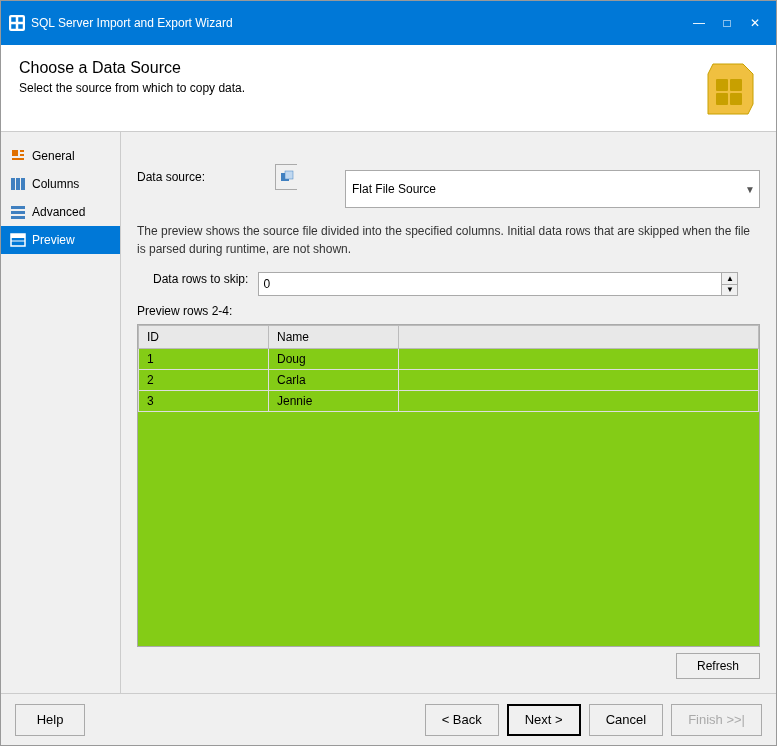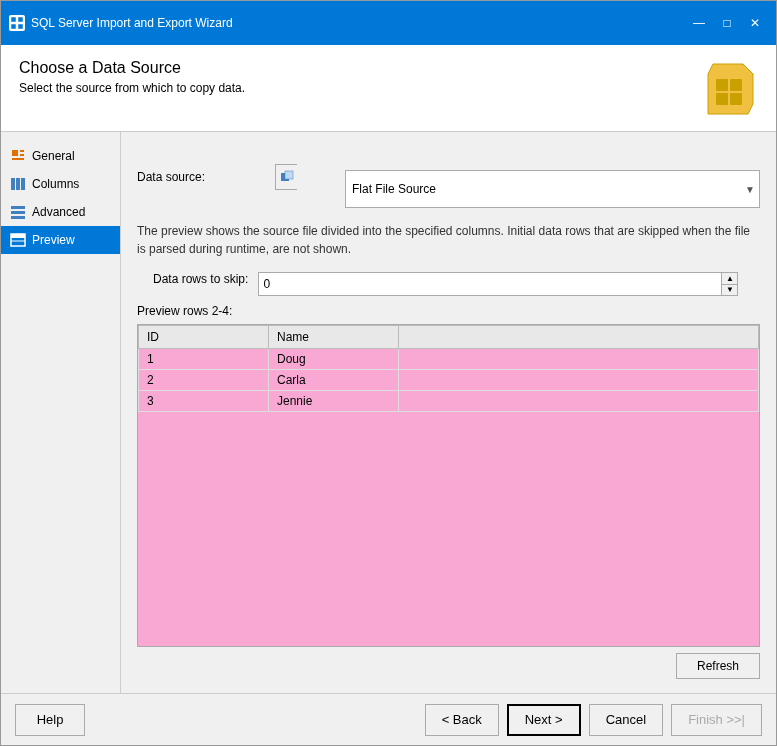--- a/index.html
+++ b/index.html
@@ -237,21 +237,21 @@
     .spin-btn:not(:last-child) { border-bottom: 1px solid #aaa; }
 
     .preview-label {
       font-size: 12px;
       margin-bottom: 6px;
     }
 
     .preview-table-container {
       flex: 1;
       border: 1px solid #aaa;
-      background: #f9a8d4;
+      background: #84cc16;
       overflow: auto;
     }
     .preview-table {
       border-collapse: collapse;
       width: 100%;
     }
     .preview-table th {
       background: #e8e8e8;
       border: 1px solid #bbb;
       padding: 4px 8px;

